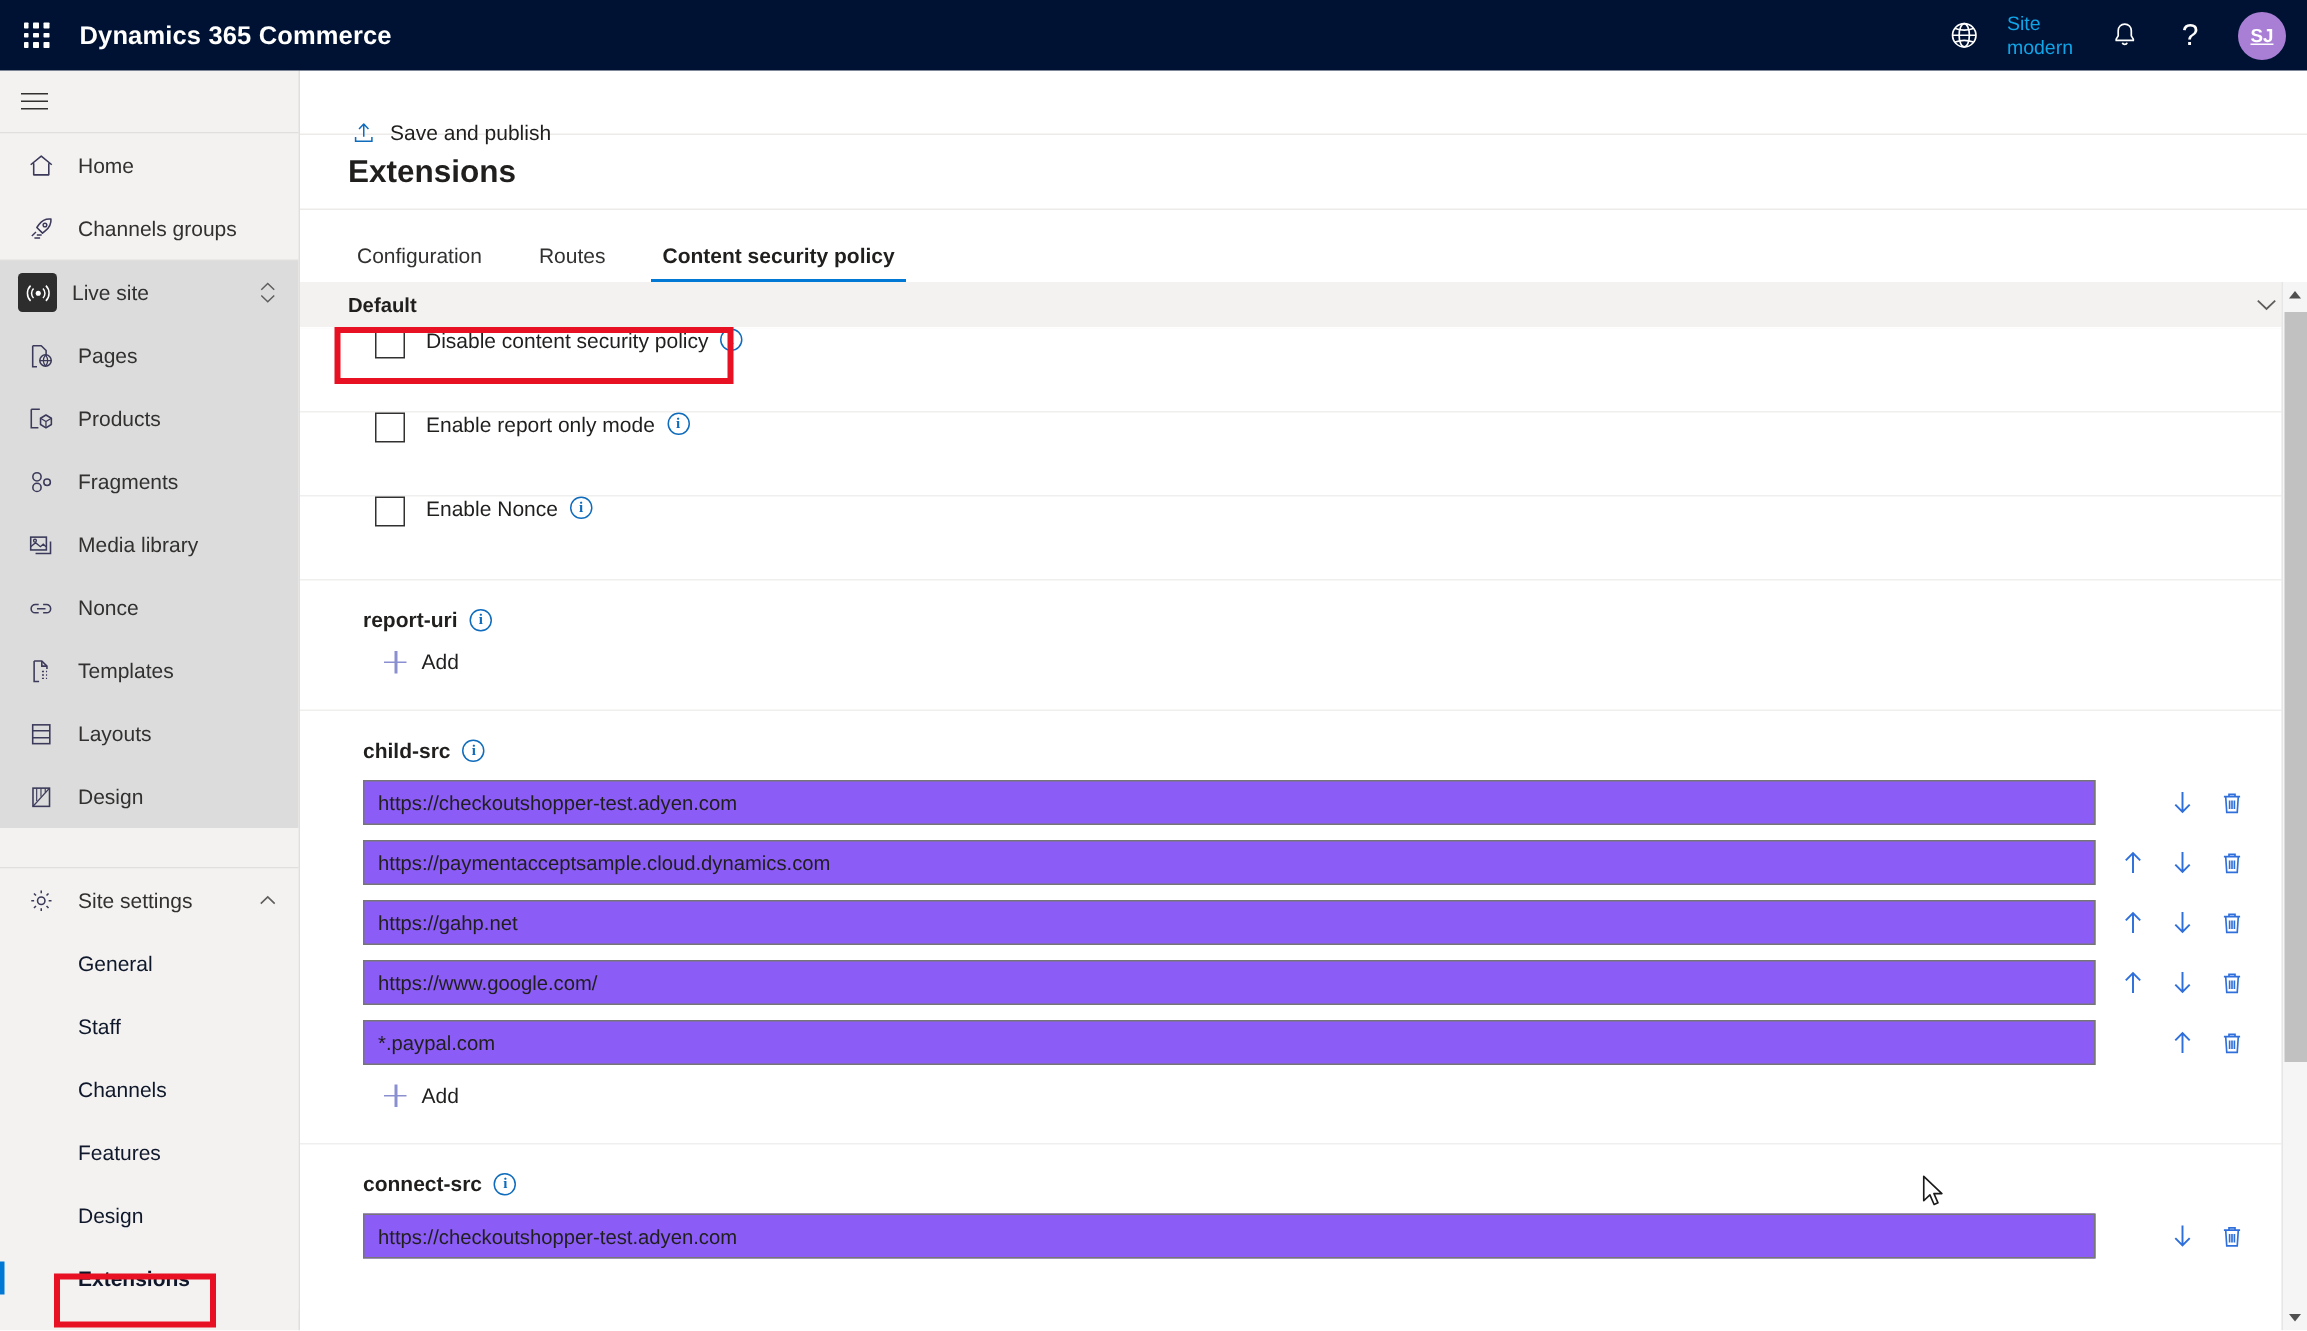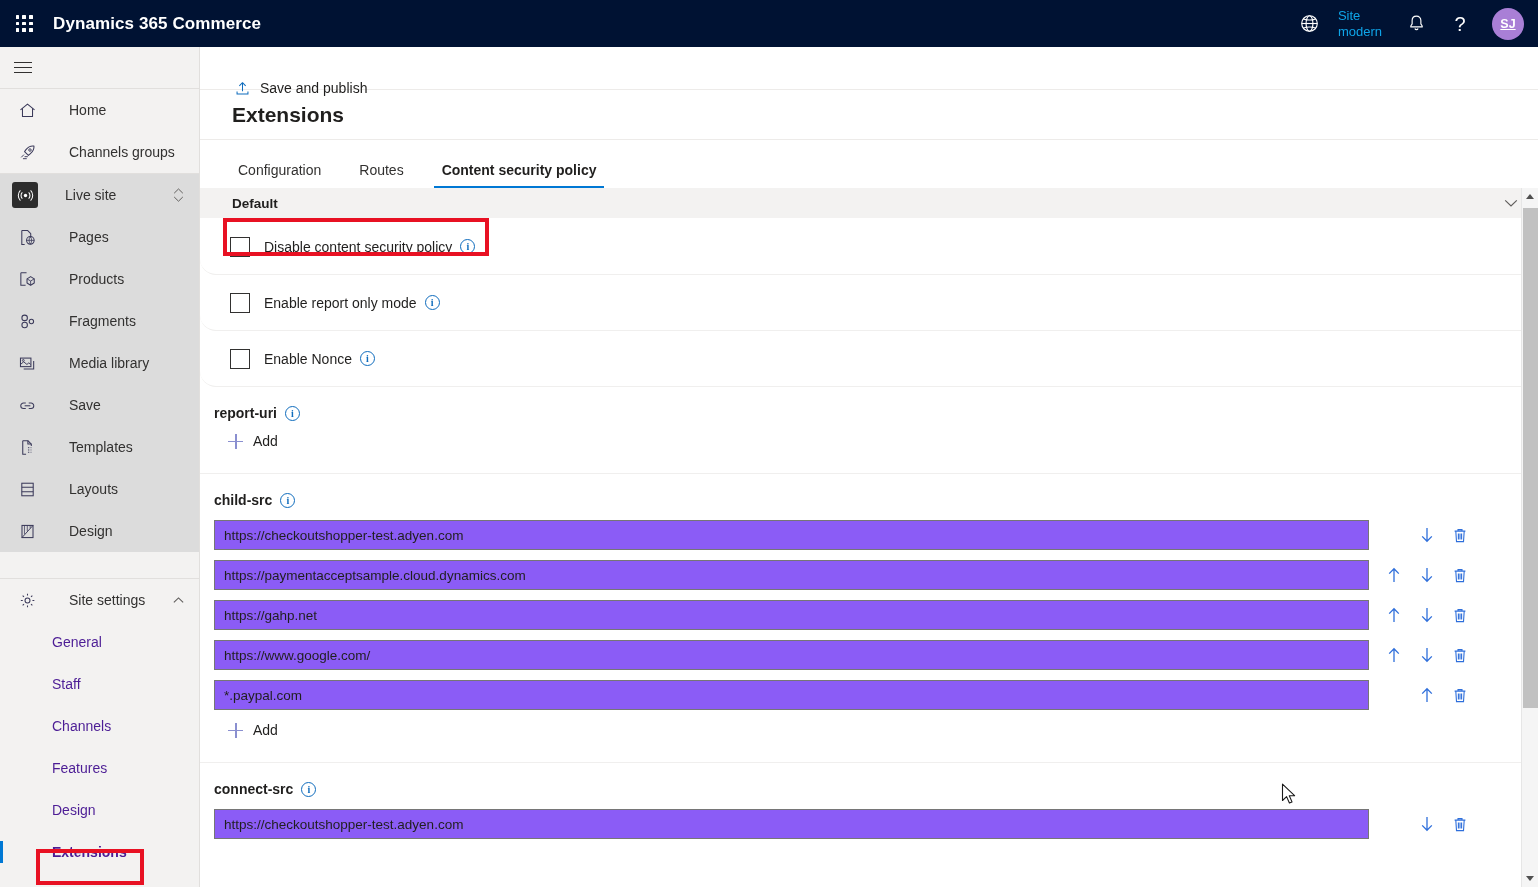--- a/index.html
+++ b/index.html
@@ -91,33 +91,33 @@
   .nav-icon {
     width: 30px; min-width:30px; height: 26px;
     display: flex; align-items: center; justify-content: center;
     color: #3B3A5A;
   }
   .nav-icon.boxed {
     background: #2d2d2d; border-radius: 3px;
     width: 26px; min-width:26px; height: 26px; color: #ffffff;
   }
   .nav-label {
-    font-size: 14px; color: #323130; margin-left: 27px;
+    font-size: 14px; color: #323130; margin-left: 10px;
     white-space: nowrap;
   }
   .nav-chev {
     margin-left: auto; margin-right: 14px;
     color: #605e5c; display:flex;
   }
   .sub-item {
     height: 42px; display: flex; align-items: center;
     padding-left: 52px; cursor: pointer; position: relative;
     background: #f3f2f1;
   }
-  .sub-label { font-size: 14px; color: #4c1d95; }
+  .sub-label { font-size: 14px; color: #0f172a; }
   .sub-item.selected .sub-label { font-weight: 600; }
   .sel-bar {
     position: absolute; left: 0; top: 10px;
     width: 3px; height: 22px; background: #0078d4;
   }
   .redbox-nav {
     position: absolute;
     left: 36px; top: 849px;
     width: 108px; height: 36px;
     border: 4px solid #e81123;
@@ -173,24 +173,23 @@
   .section-header {
     height: 31px; background: #f3f2f1;
     display: flex; align-items: center;
     padding: 0 18px 0 32px;
     border-bottom: 1px solid #ffffff;
   }
   .section-header-title { font-size: 13.5px; font-weight: 600; color: #201f1e; }
   .section-chev { margin-left: auto; color: #605e5c; display:flex; }
 
   .cbrow {
-    height: 56px; display: flex; align-items: center;
-    padding-left: 30px;
+    height: 56px; display: flex; align-items: flex-start;
+    padding-left: 50px;
     border-bottom: 1px solid #f0efee;
-    border-radius: 16px;
   }
   .cbrow.first { border-bottom: 1px solid #f0efee; }
   .cbox {
     width: 20px; height: 20px;
     border: 1.5px solid #323130; background: #fff;
     cursor: pointer; flex: none;
   }
   .cblabel { font-size: 14px; color: #201f1e; margin-left: 14px; }
   .info {
     width: 15px; height: 15px; border-radius: 50%;
@@ -202,21 +201,21 @@
   }
   .redbox-cb {
     position: absolute;
     left: 23px; top: 30px;
     width: 266px; height: 38px;
     border: 4px solid #e81123;
     z-index: 20; pointer-events: none;
   }
 
   .directive {
-    padding: 18px 0 10px 14px;
+    padding: 18px 0 10px 42px;
     border-bottom: 1px solid #f0efee;
   }
   .directive.nobottom { border-bottom: none; }
   .dir-title-row { display:flex; align-items:center; }
   .dir-title { font-size: 14px; font-weight: 600; color: #201f1e; }
   .addbtn {
     display:flex; align-items:center; gap:10px;
     font-size: 14px; color: #201f1e;
     margin: 12px 0 14px 14px; cursor: pointer; width: max-content;
   }
@@ -415,21 +414,21 @@
       <span class="nav-label">Media library</span>
     </div>
     <div class="nav-item">
       <span class="nav-icon">
         <svg width="19" height="19" viewBox="0 0 20 20">
           <path d="M8.2 7.4h-2.4a2.9 2.9 0 0 0 0 5.8h2.4" fill="none" stroke="#3B3A5A" stroke-width="1.1"></path>
           <path d="M11.3 7.4h2.4a2.9 2.9 0 0 1 0 5.8h-2.4" fill="none" stroke="#3B3A5A" stroke-width="1.1"></path>
           <path d="M7 10.3h6" stroke="#3B3A5A" stroke-width="1.1" fill="none"></path>
         </svg>
       </span>
-      <span class="nav-label">Save</span>
+      <span class="nav-label">Nonce</span>
     </div>
     <div class="nav-item">
       <span class="nav-icon">
         <svg width="19" height="19" viewBox="0 0 20 20">
           <path d="M5 2.8h5.4L14 6.4v2" fill="none" stroke="#3B3A5A" stroke-width="1.1" stroke-linejoin="round"></path>
           <path d="M5 2.8v14.4h3.5" fill="none" stroke="#3B3A5A" stroke-width="1.1"></path>
           <path d="M10.4 2.8v3.6H14" fill="none" stroke="#3B3A5A" stroke-width="1.1"></path>
           <path d="M10.5 10.2h3.6M10.5 12.6h3.6M10.5 15h3.6" stroke="#3B3A5A" stroke-width="1" stroke-dasharray="1.4 1.4" fill="none"></path>
         </svg>
       </span>

